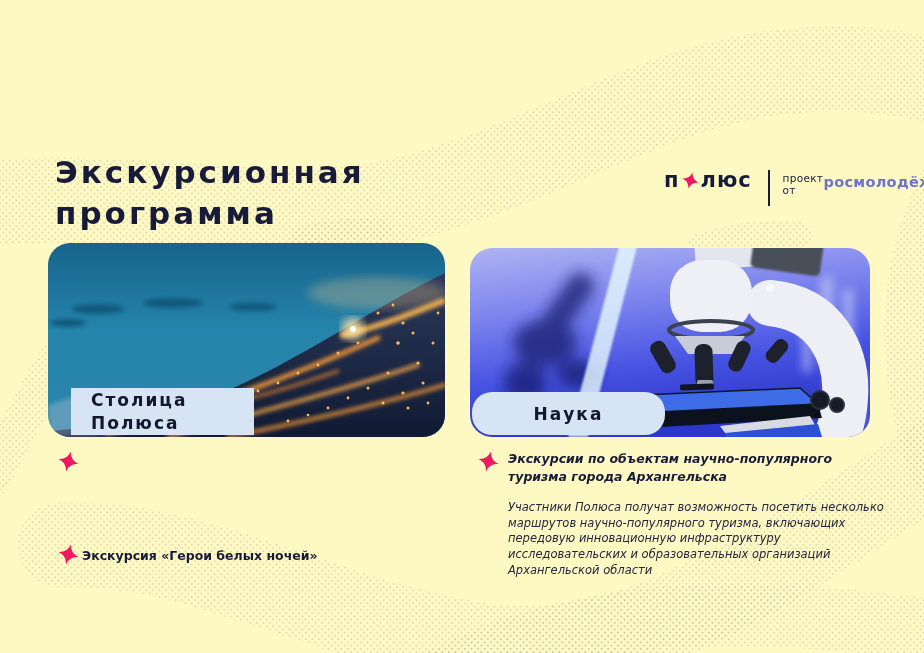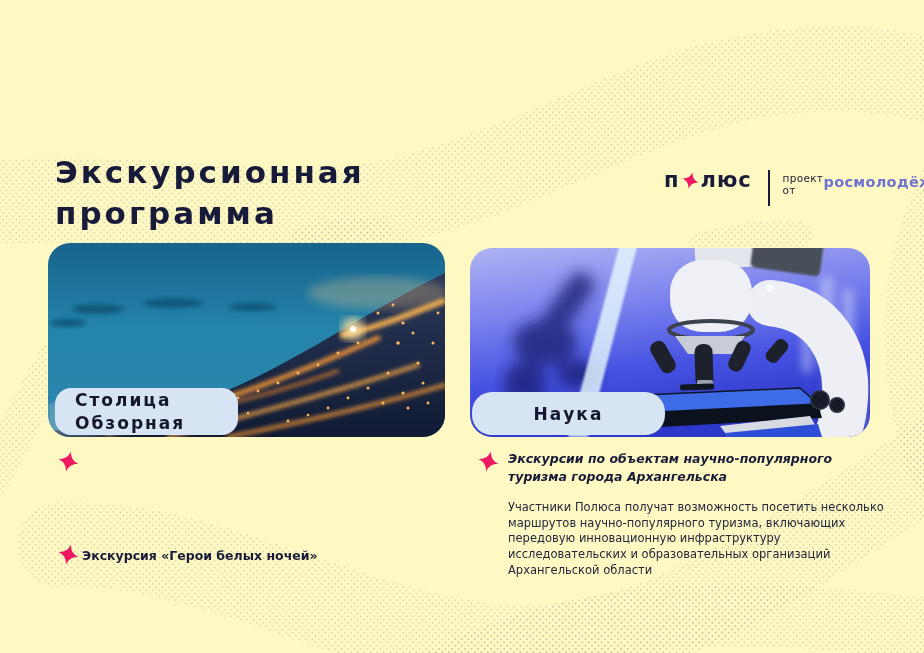--- a/index.html
+++ b/index.html
@@ -23,35 +23,35 @@
   
   .card{position:absolute;border-radius:22px;overflow:hidden;z-index:1;}
   .card svg{display:block;}
   .card-left{left:48px;top:243px;width:397px;height:194px;}
   .card-right{left:470px;top:248px;width:400px;height:189px;}
   
   .badge{
     position:absolute;z-index:3;background:#d6e4f4;color:#14172e;font-weight:bold;
     display:flex;flex-direction:column;justify-content:center;letter-spacing:2px;
   }
-  .badge-left{left:55px;top:388px;width:163px;height:47px;border-radius:16px;padding-left:20px;font-size:17px;line-height:1.3;}
+  .badge-left{left:71px;top:388px;width:163px;height:47px;border-radius:0;padding-left:20px;font-size:17px;line-height:1.3;}
   .badge-right{left:472px;top:392px;width:193px;height:43px;border-radius:20px;align-items:center;font-size:17px;}
   
   .star-icon{position:absolute;z-index:2;width:21px;height:21px;transform:rotate(14deg);}
   .bullet-text{position:absolute;z-index:2;}
   .bullet-title{font-size:12.5px;font-weight:bold;color:#171b39;line-height:1.35;}
   .bullet-body{font-size:11.5px;color:#23263c;line-height:1.35;margin-top:3px;}
   .b1-star{left:58px;top:451px;}
   .b1-text{left:88px;top:450px;width:330px;}
   .b2-star{left:58px;top:544px;}
   .b2-text{left:82px;top:548px;width:330px;}
   .r-star{left:478px;top:451px;}
   .r-title{left:508px;top:450px;width:380px;font-style:italic;}
   .r-title .bullet-title{line-height:1.45;}
-  .r-para{left:508px;top:500px;width:384px;font-size:11.5px;color:#23263c;line-height:1.36;}
+  .r-para{left:508px;top:500px;width:384px;font-size:11.5px;color:#23263c;line-height:1.36;font-style:italic;}
 </style>
 </head>
 <body>
 
 <div class="slide">
 
   <svg class="bg-swirls" width="924" height="653" viewBox="0 0 924 653" aria-hidden="true">
     <defs>
       <pattern id="ht" width="4.6" height="4.6" patternUnits="userSpaceOnUse" patternTransform="rotate(45)">
         <circle cx="1.1" cy="1.1" r="0.75" fill="#7d7d7d"></circle>
@@ -221,21 +221,21 @@
       <circle cx="367" cy="157" r="7" fill="#151a26" stroke="#2a3040" stroke-width="2"></circle>
 
       <polygon points="250,178 340,168 352,189 258,189" fill="#d7dae2"></polygon>
       <polygon points="255,185 348,176 352,189 258,189" fill="#2c4fd6"></polygon>
       <circle cx="300" cy="40" r="4" fill="#ffffff" opacity="0.6"></circle>
     </svg>
   </div>
 
   <div class="badge badge-left">
     <span>Столица</span>
-    <span>Обзорная</span>
+    <span>Полюса</span>
   </div>
   <div class="badge badge-right">
     <span>Наука</span>
   </div>
 
   <svg class="star-icon b1-star" viewBox="0 0 24 24">
     <path d="M12 0C13.2 6.8 17.2 10.8 24 12C17.2 13.2 13.2 17.2 12 24C10.8 17.2 6.8 13.2 0 12C6.8 10.8 10.8 6.8 12 0Z" fill="#ed1a63"></path>
   </svg>
 
   <svg class="star-icon b2-star" viewBox="0 0 24 24">

